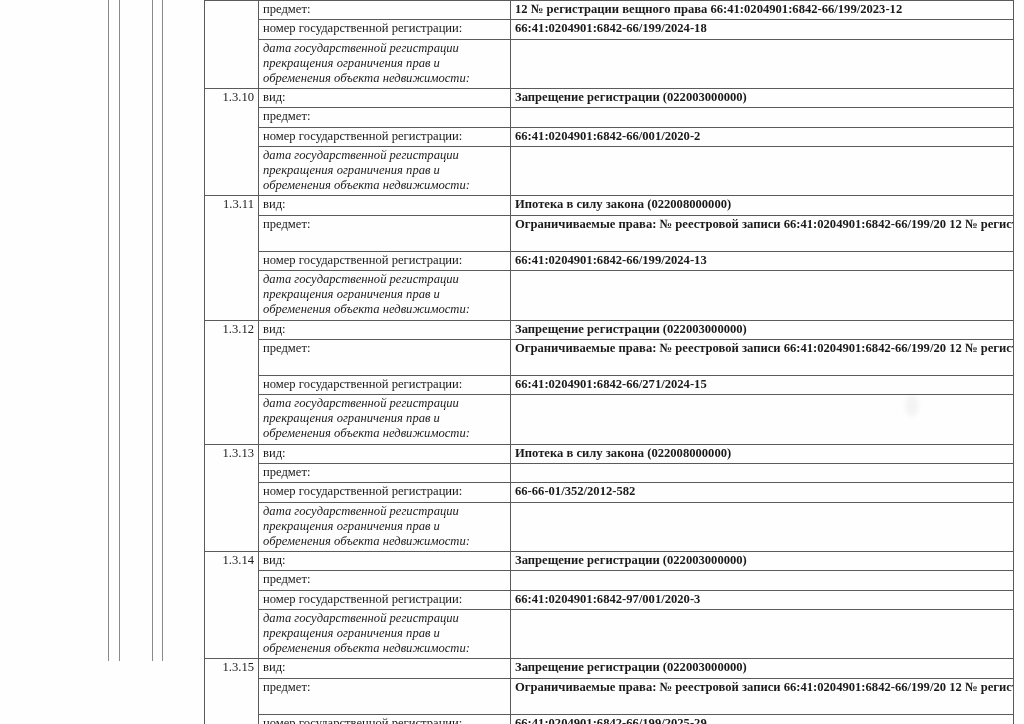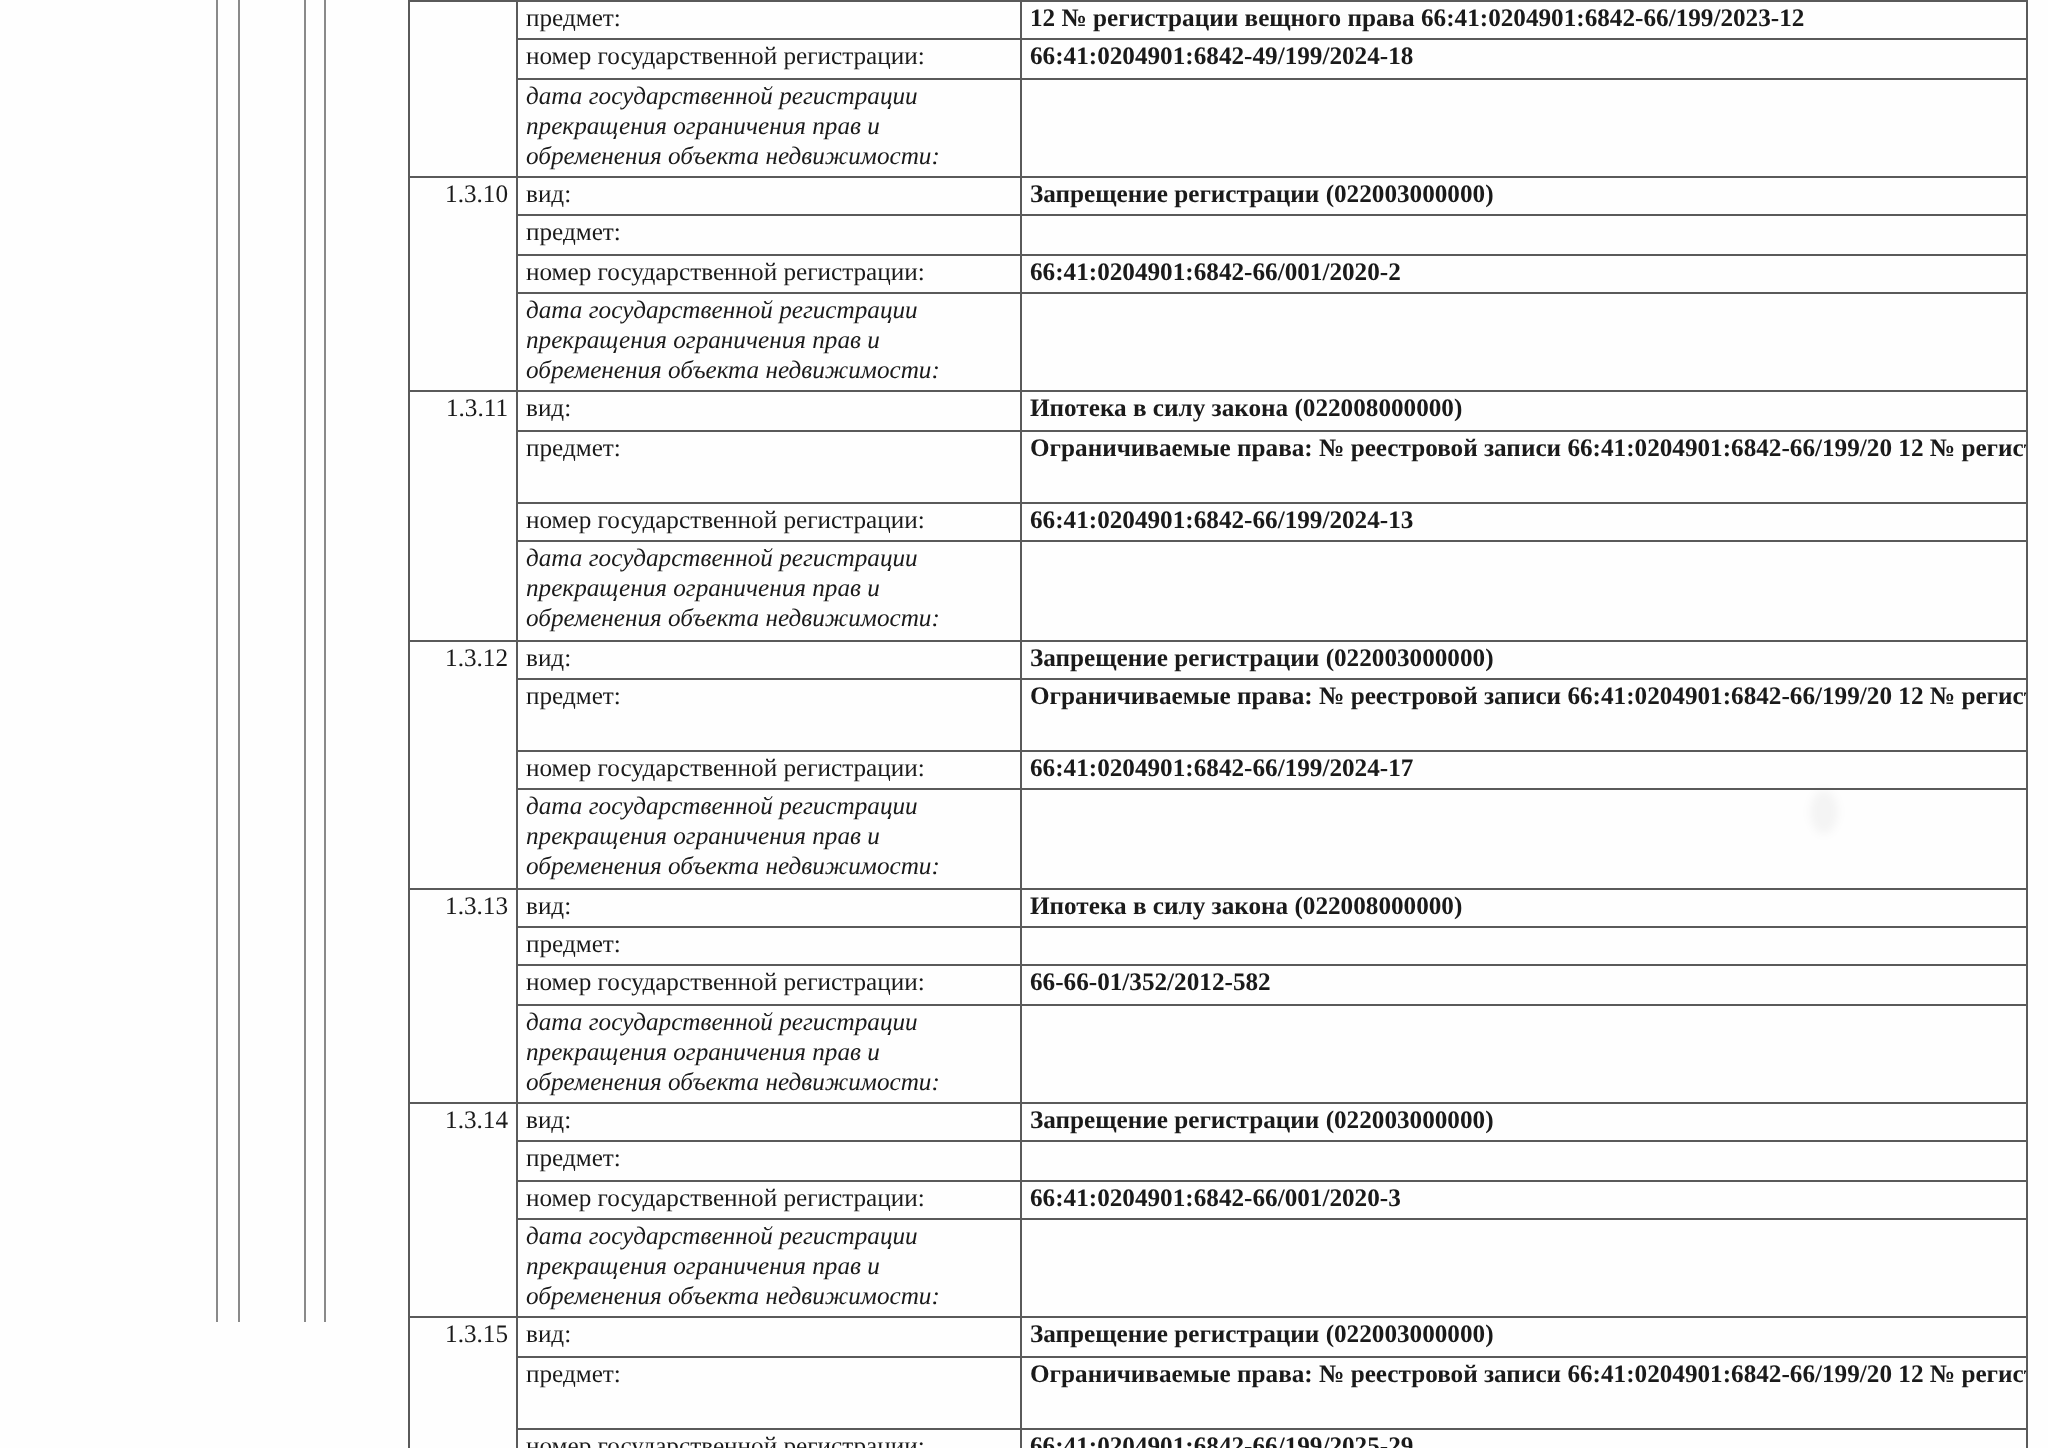--- a/index.html
+++ b/index.html
@@ -123,21 +123,21 @@
     </colgroup>
     <tbody>
 
       <tr class="h-small">
         <td class="num noborder-top" rowspan="3"></td>
         <td class="lbl noborder-top">предмет:</td>
         <td class="val noborder-top">12 № регистрации вещного права 66:41:0204901:6842-66/199/2023-12</td>
       </tr>
       <tr class="h-small">
         <td class="lbl">номер государственной регистрации:</td>
-        <td class="val">66:41:0204901:6842-49/199/2024-18</td>
+        <td class="val">66:41:0204901:6842-66/199/2024-18</td>
       </tr>
       <tr>
         <td class="lbl lbl-multi">
           <div>дата государственной регистрации</div>
           <div>прекращения ограничения прав и</div>
           <div>обременения объекта недвижимости:</div>
         </td>
         <td class="val"></td>
       </tr>
 
@@ -191,21 +191,21 @@
         <td class="lbl">вид:</td>
         <td class="val">Запрещение регистрации (022003000000)</td>
       </tr>
       <tr>
         <td class="lbl" style="height:32px;">предмет:</td>
         <td class="val val-two">Ограничиваемые права: № реестровой записи 66:41:0204901:6842-66/199/20
 12 № регистрации вещного права 66:41:0204901:6842-66/199/2023-12</td>
       </tr>
       <tr class="h-small">
         <td class="lbl">номер государственной регистрации:</td>
-        <td class="val">66:41:0204901:6842-66/199/2024-17</td>
+        <td class="val">66:41:0204901:6842-66/271/2024-15</td>
       </tr>
       <tr>
         <td class="lbl lbl-multi">
           <div>дата государственной регистрации</div>
           <div>прекращения ограничения прав и</div>
           <div>обременения объекта недвижимости:</div>
         </td>
         <td class="val"></td>
       </tr>
 
@@ -235,21 +235,21 @@
         <td class="num" rowspan="4">1.3.14</td>
         <td class="lbl">вид:</td>
         <td class="val">Запрещение регистрации (022003000000)</td>
       </tr>
       <tr class="h-small">
         <td class="lbl">предмет:</td>
         <td class="val"></td>
       </tr>
       <tr class="h-small">
         <td class="lbl">номер государственной регистрации:</td>
-        <td class="val">66:41:0204901:6842-66/001/2020-3</td>
+        <td class="val">66:41:0204901:6842-97/001/2020-3</td>
       </tr>
       <tr>
         <td class="lbl lbl-multi">
           <div>дата государственной регистрации</div>
           <div>прекращения ограничения прав и</div>
           <div>обременения объекта недвижимости:</div>
         </td>
         <td class="val"></td>
       </tr>
 

